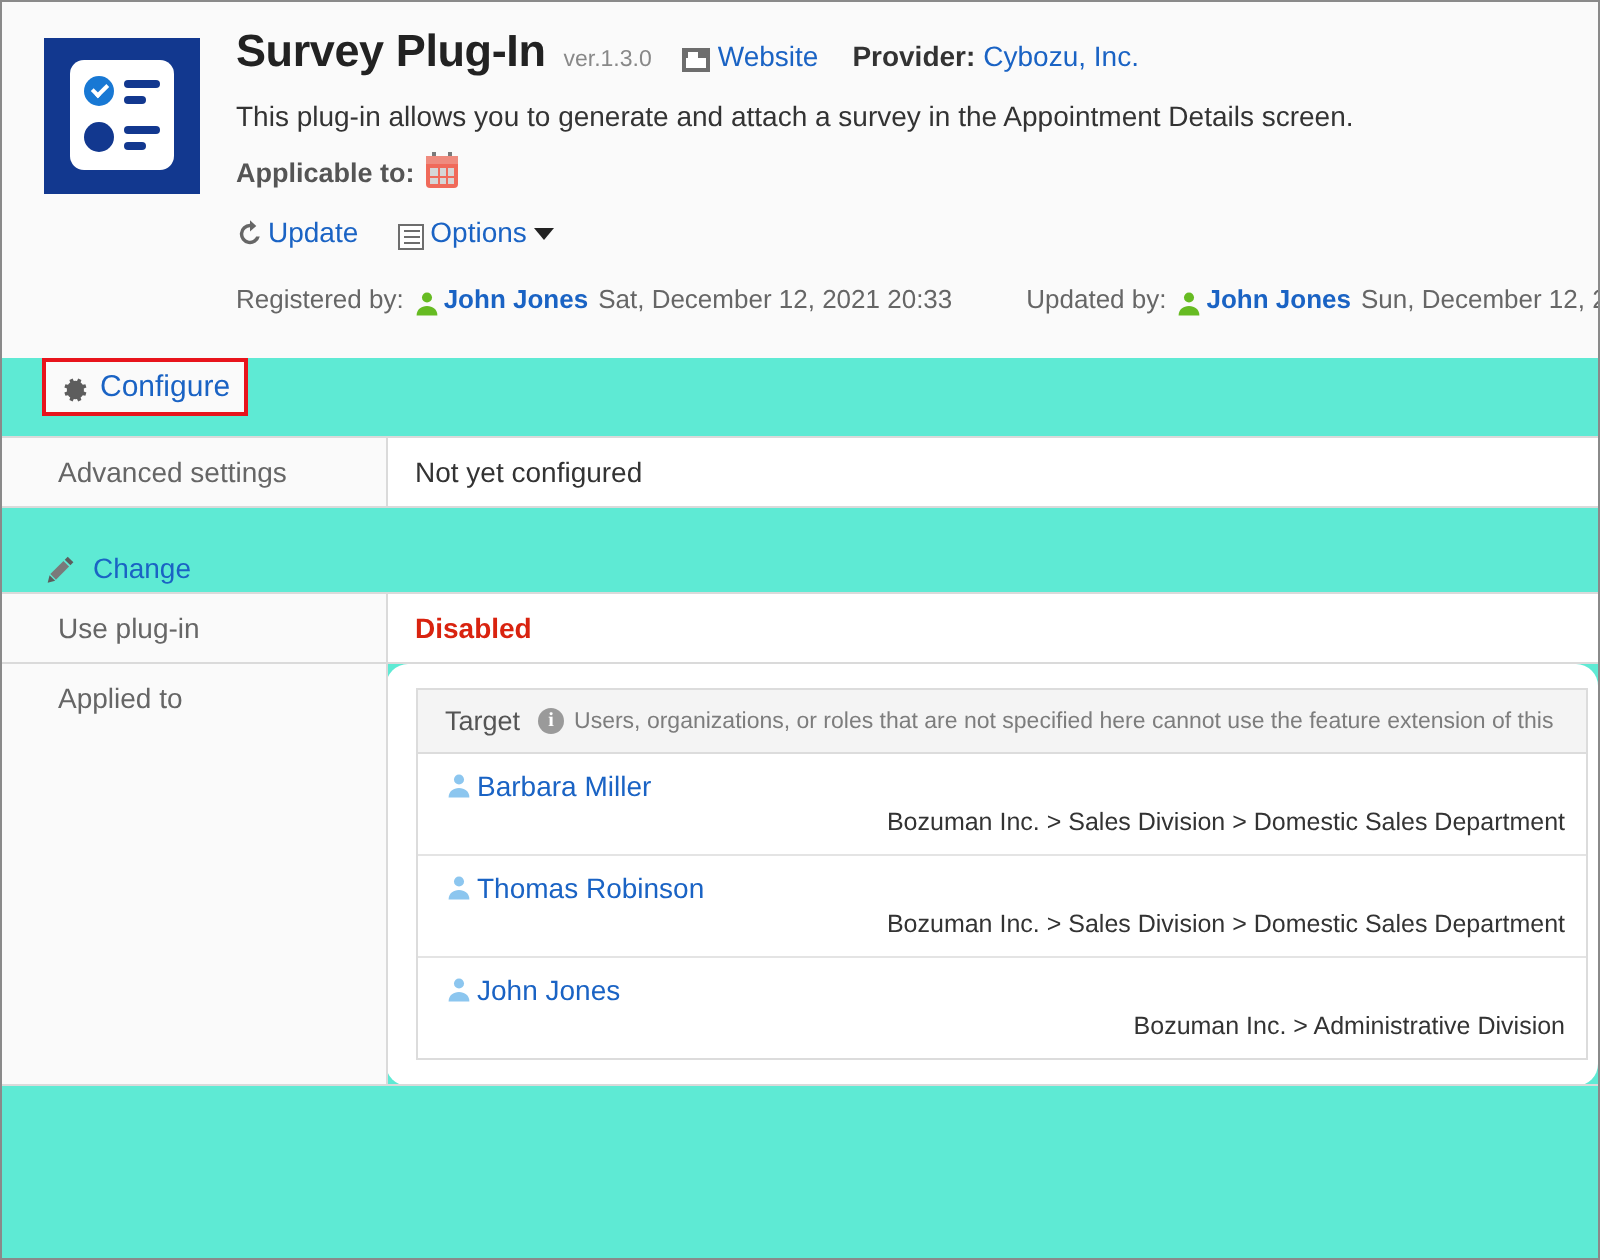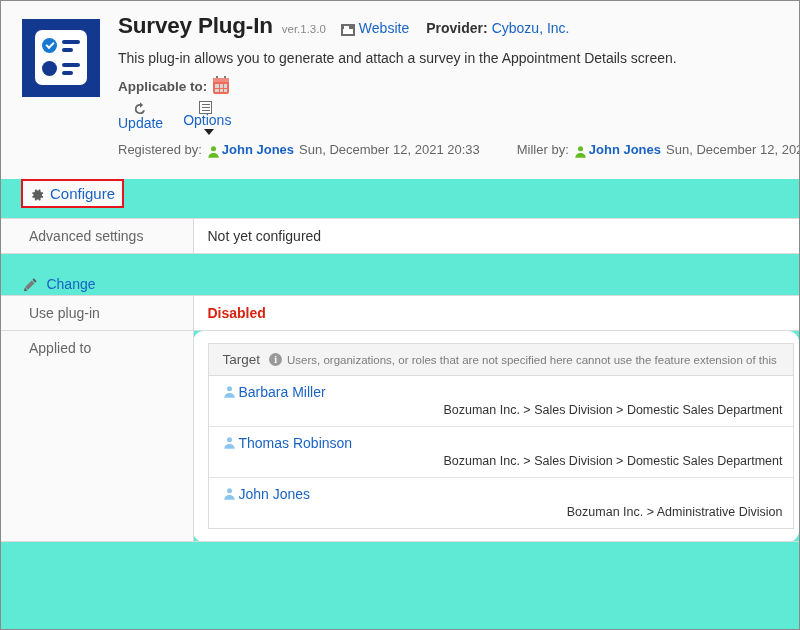--- a/index.html
+++ b/index.html
@@ -190,21 +190,20 @@
     align-items: center;
     height: 22px;
   }
   .act-link {
     display: inline-flex;
     align-items: center;
     font-size: 14px;
     color: #1a63c4;
     text-decoration: none;
     cursor: pointer;
-    flex-direction: column;
   }
   .act-link + .act-link { margin-left: 20px; }
   .ic-refresh {
     display: inline-block;
     width: 14px; height: 14px;
     margin-right: 2px;
     position: relative;
     top: 1px;
   }
   .ic-refresh svg { display:block; }
@@ -480,24 +479,24 @@
       <div class="meta-row">
         <span class="meta-group">
           <span>Registered by:</span>
           <span class="ic-person-green">
             <svg viewBox="0 0 16 16" width="13" height="14" aria-hidden="true">
               <circle cx="8" cy="4" r="3.1" fill="#66bb22"></circle>
               <path d="M1.6 15c0-3.6 2.9-5.8 6.4-5.8S14.4 11.4 14.4 15z" fill="#66bb22"></path>
             </svg>
           </span>
           <a class="meta-user">John Jones</a>
-          <span class="meta-date">Sun, December 12, 2021 20:33</span>
+          <span class="meta-date">Sat, December 12, 2021 20:33</span>
         </span>
         <span class="meta-group updated">
-          <span>Miller by:</span>
+          <span>Updated by:</span>
           <span class="ic-person-green">
             <svg viewBox="0 0 16 16" width="13" height="14" aria-hidden="true">
               <circle cx="8" cy="4" r="3.1" fill="#66bb22"></circle>
               <path d="M1.6 15c0-3.6 2.9-5.8 6.4-5.8S14.4 11.4 14.4 15z" fill="#66bb22"></path>
             </svg>
           </span>
           <a class="meta-user">John Jones</a>
           <span class="meta-date">Sun, December 12, 2021</span>
         </span>
       </div>

